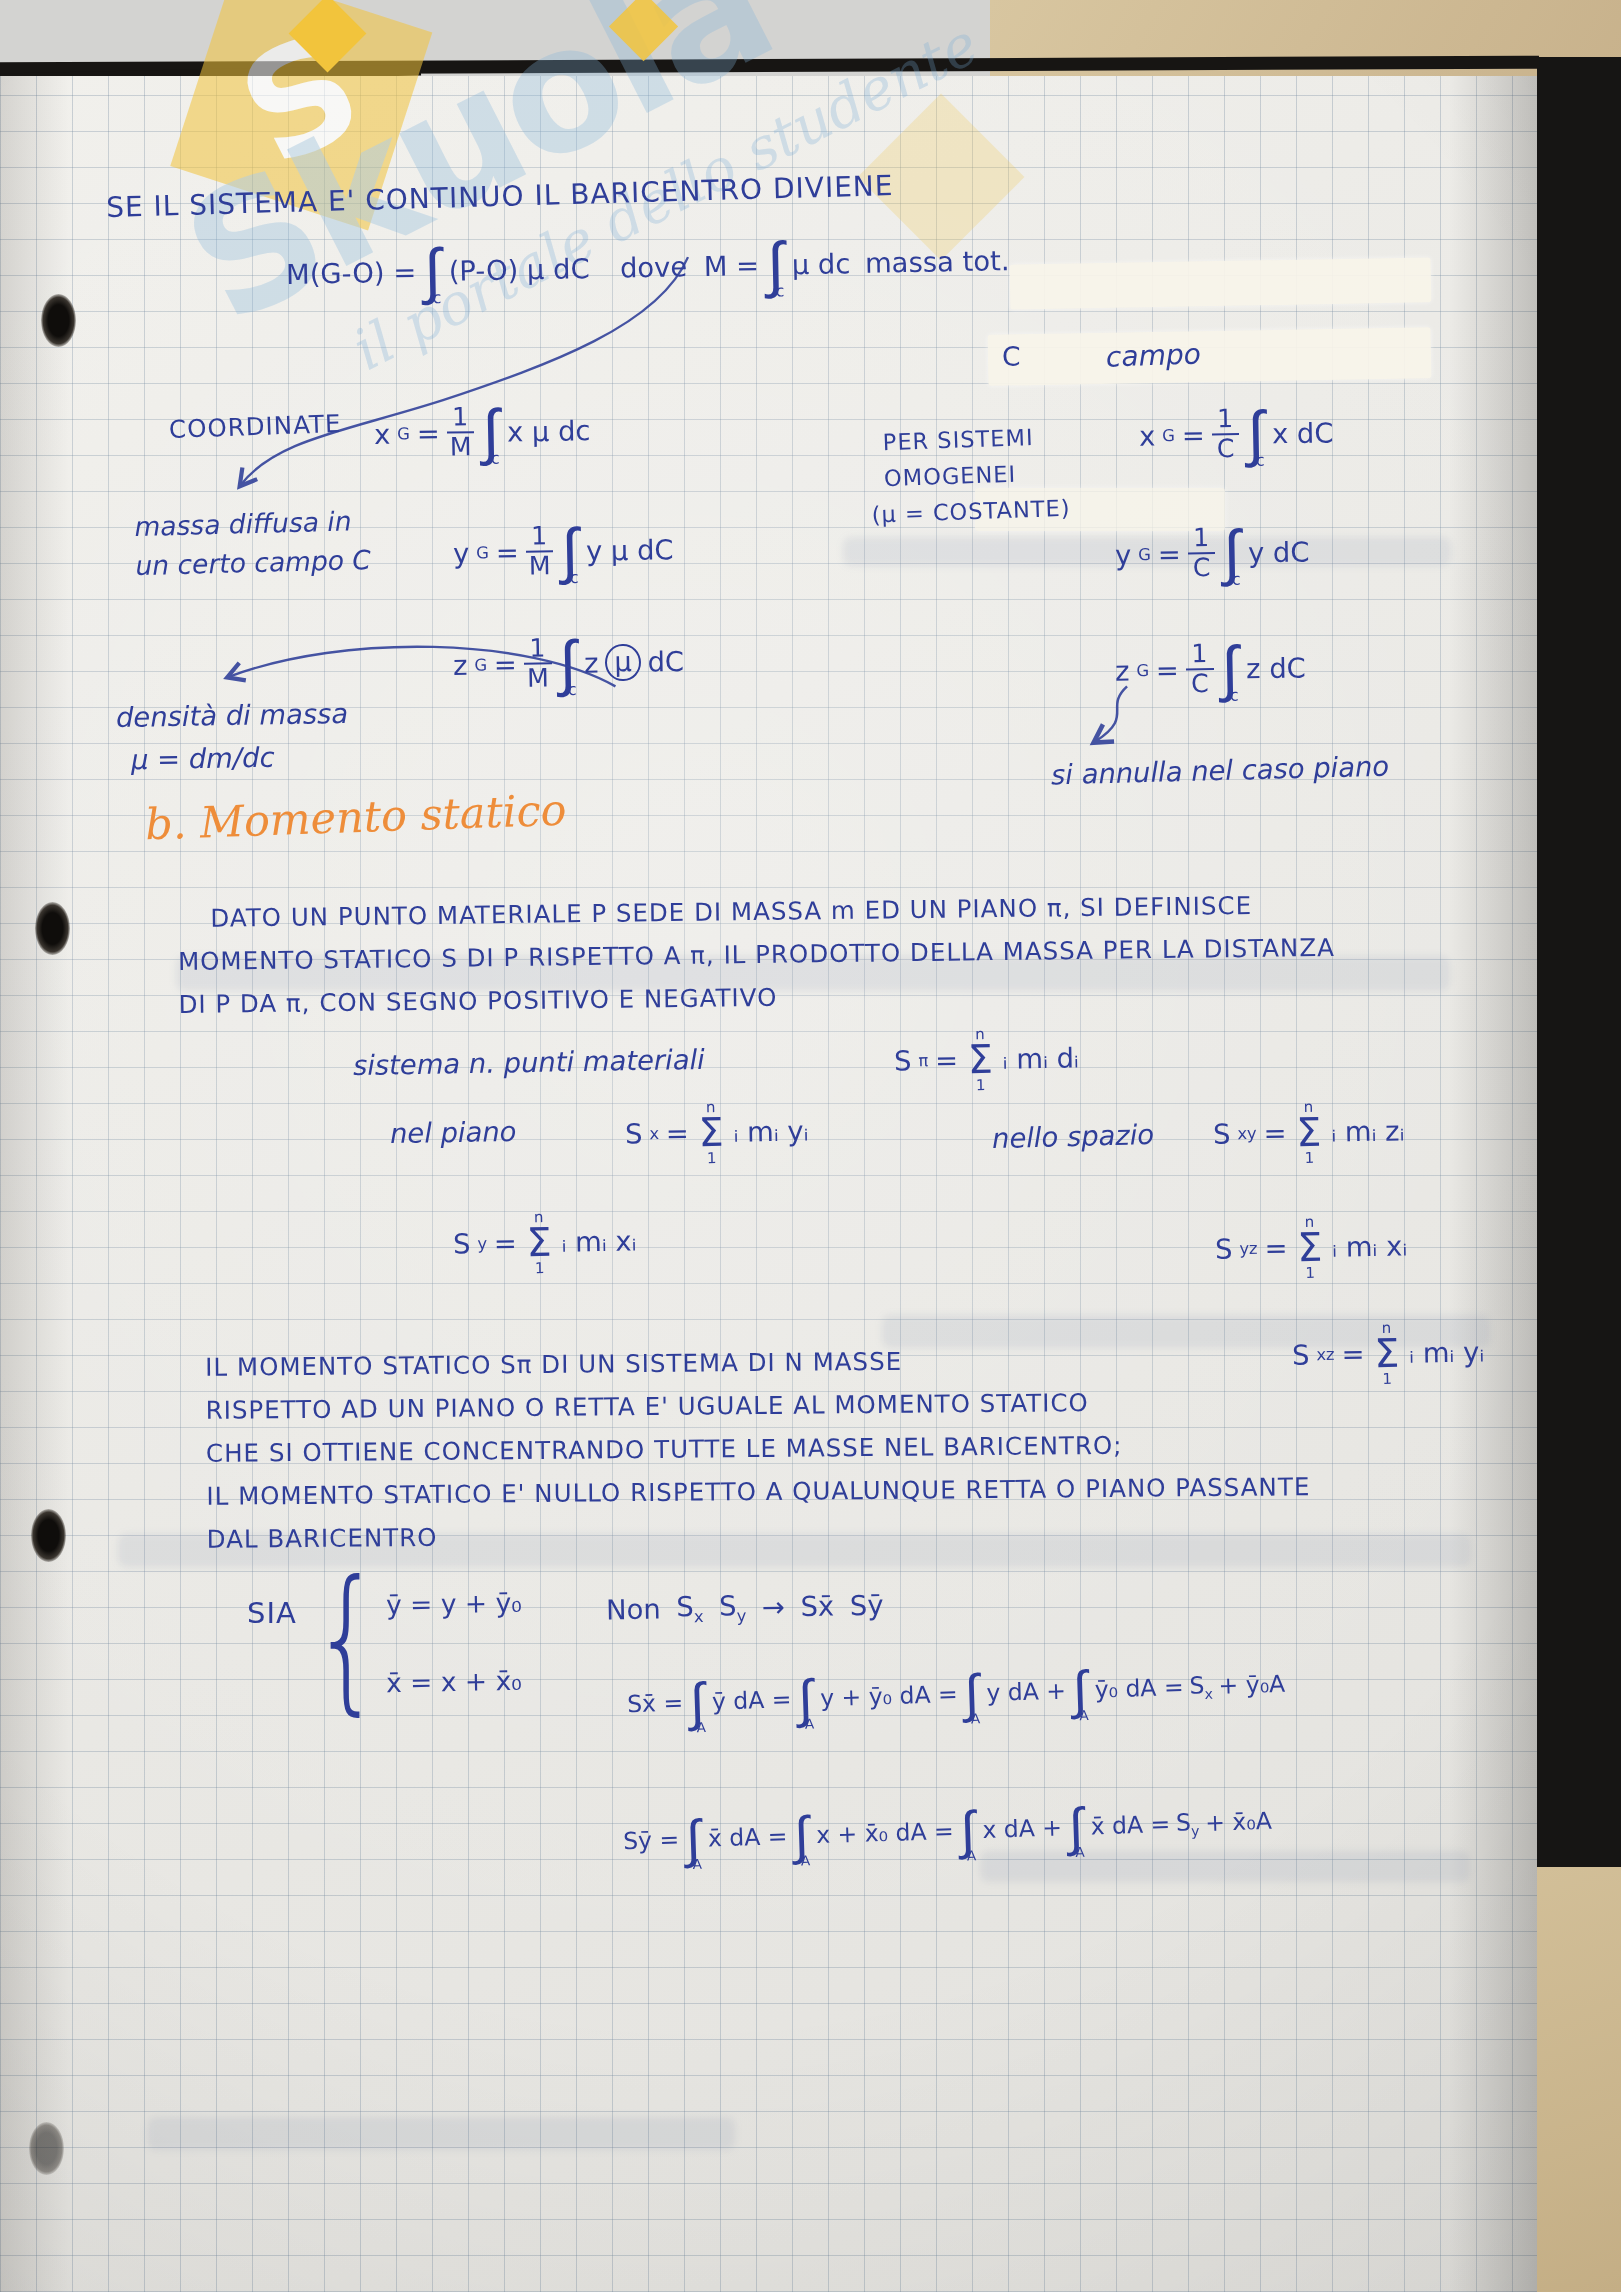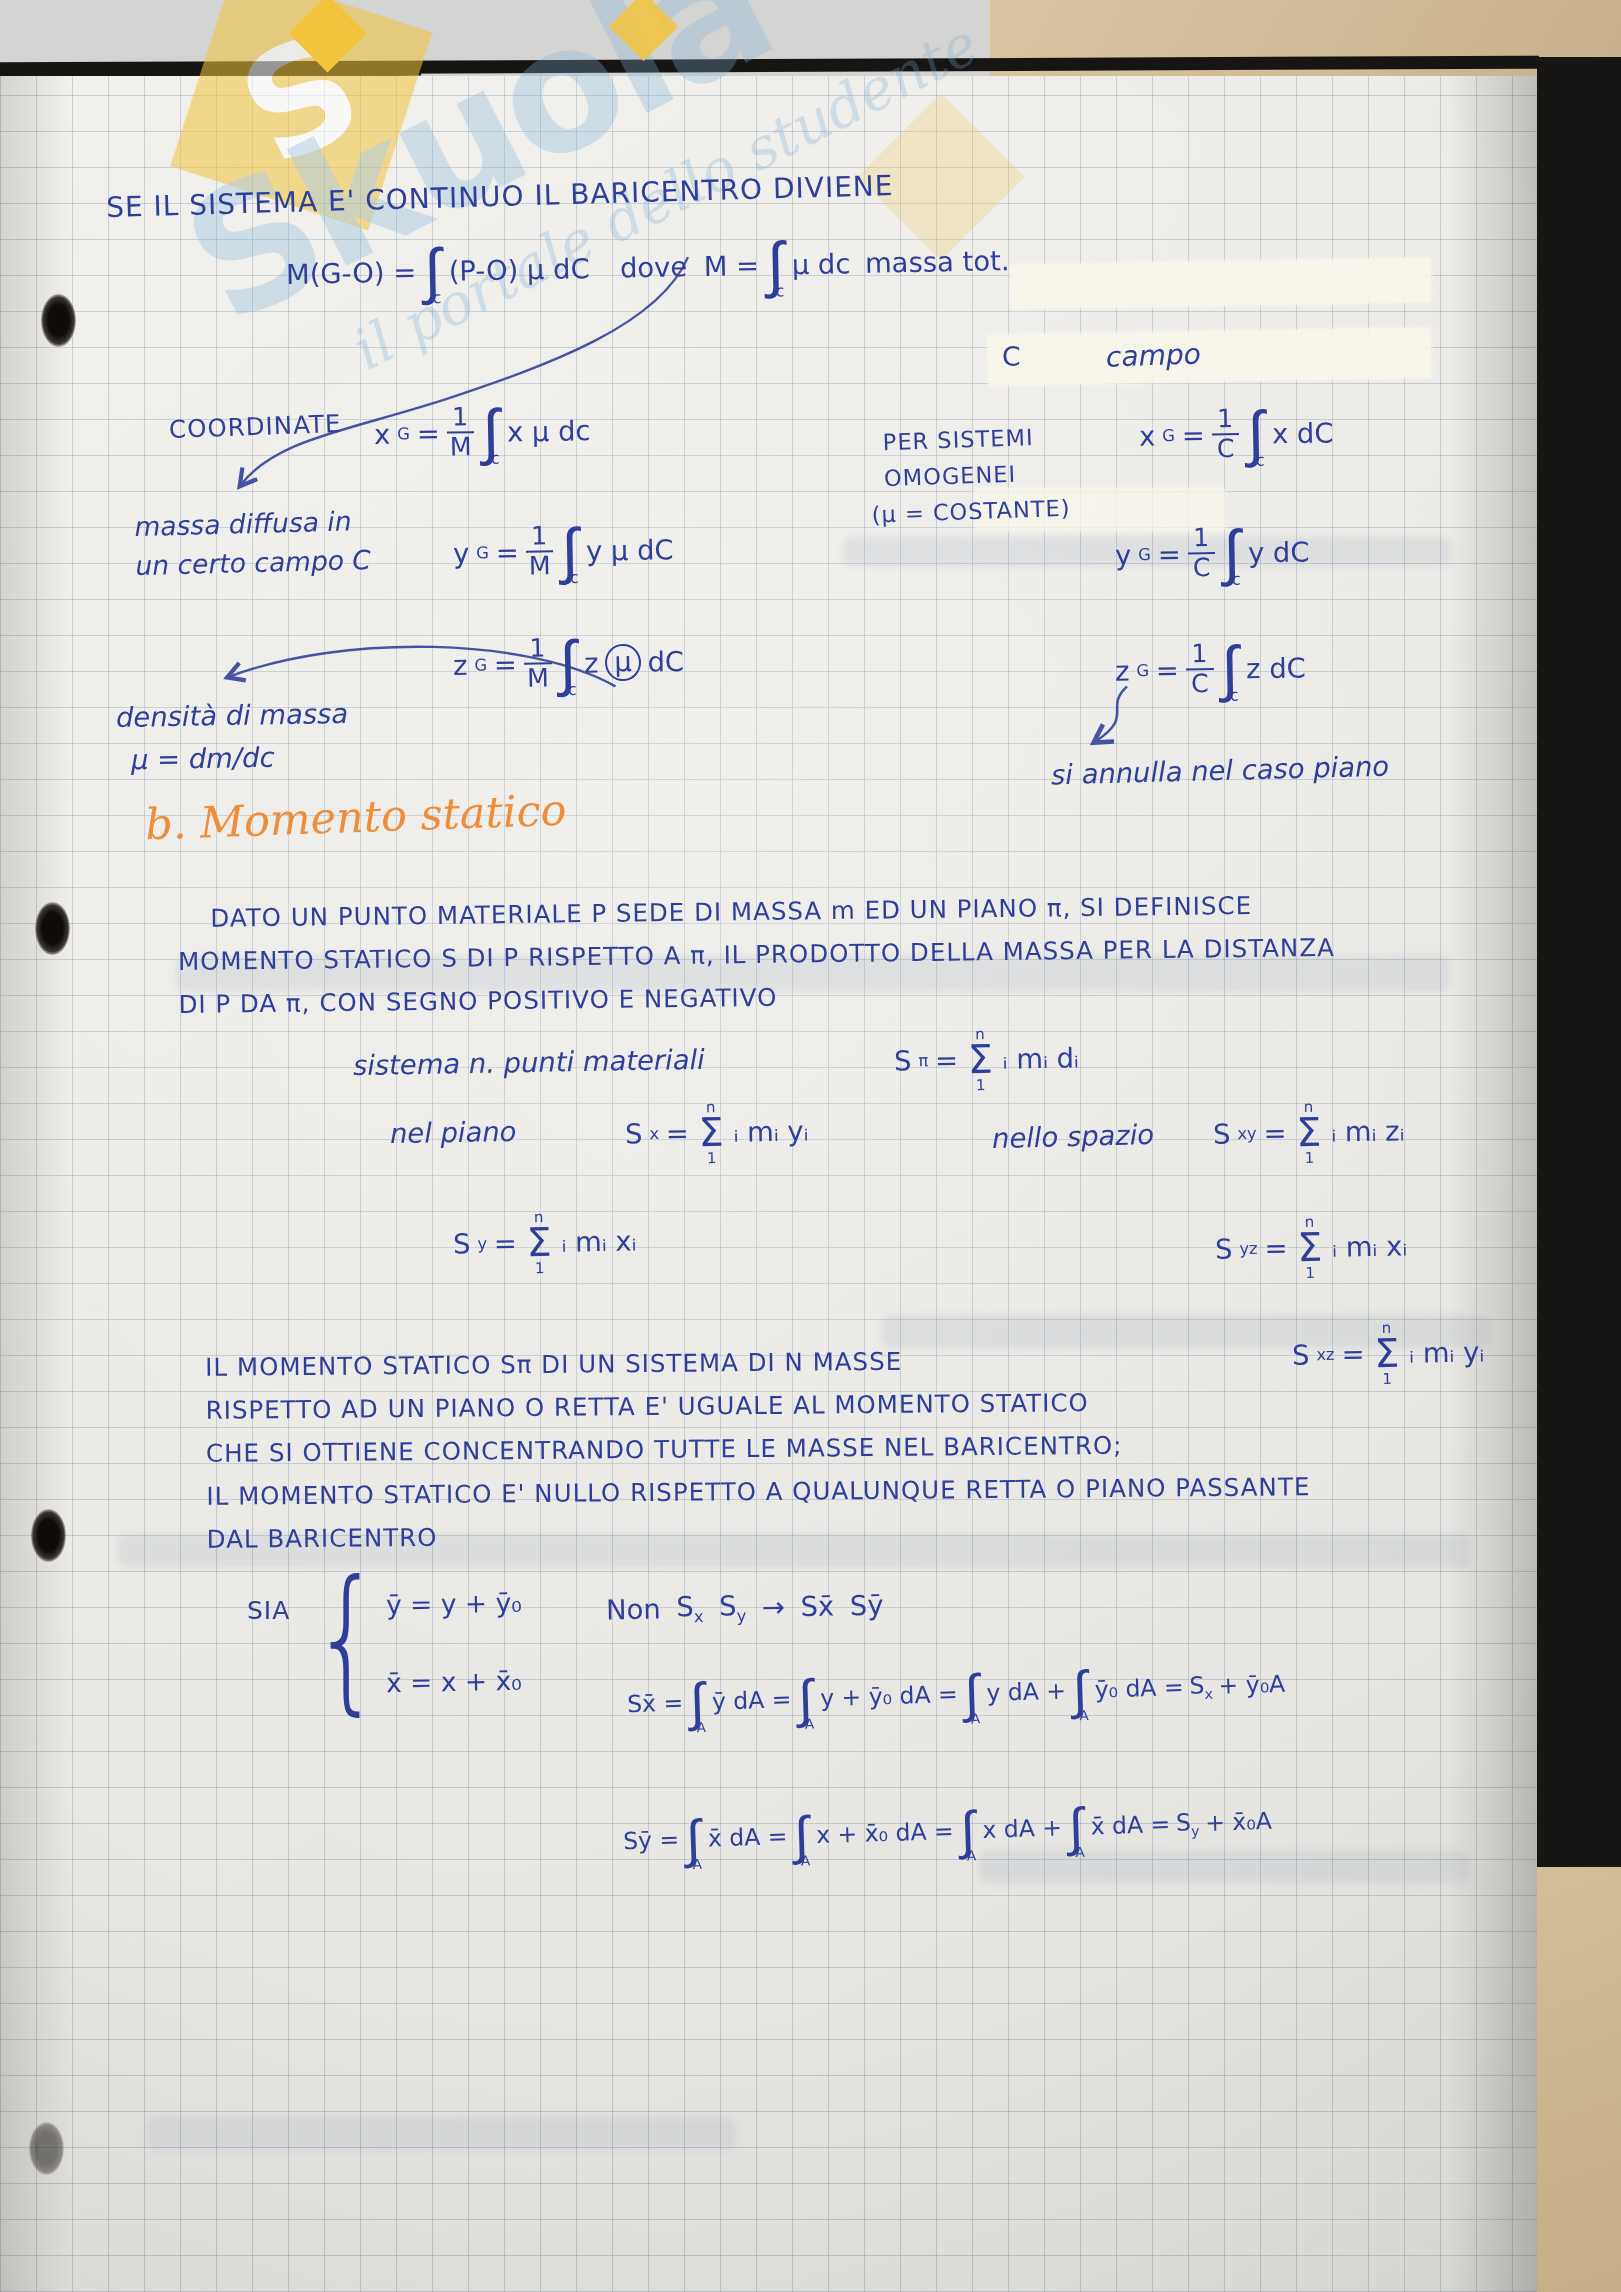--- a/index.html
+++ b/index.html
@@ -323,21 +323,21 @@
       <sub>xz</sub>
     <span>=</span>
     <span class="sum">
         <span class="st">n</span>
         <span class="sg">Σ</span>
         <span class="sb2">1</span>
       </span>
     <span>ᵢ mᵢ yᵢ</span>
   </div>
 
-  <div class="ink caps" style="left:247px;top:1596px;font-size:25px;">SIA</div>
+  <div class="ink caps" style="left:247px;top:1596px;font-size:29px;">SIA</div>
   <div class="ink brace" style="left:312px;top:1560px;font-size:110px;">{</div>
   <div class="ink" style="left:386px;top:1588px;font-size:26.5px;transform:rotate(-1deg);">ȳ = y + ȳ₀</div>
   <div class="ink" style="left:386px;top:1666px;font-size:26.5px;transform:rotate(-1deg);">x̄ = x + x̄₀</div>
 
   <div class="ink fml" style="left:606px;top:1590px;font-size:27.4px;gap:15.7px;transform:rotate(-1deg);">
     <span>Non</span>
     <span><span>S</span><sub>x</sub></span>
     <span><span>S</span><sub>y</sub></span>
     <span>→</span>
     <span>Sx̄</span>

